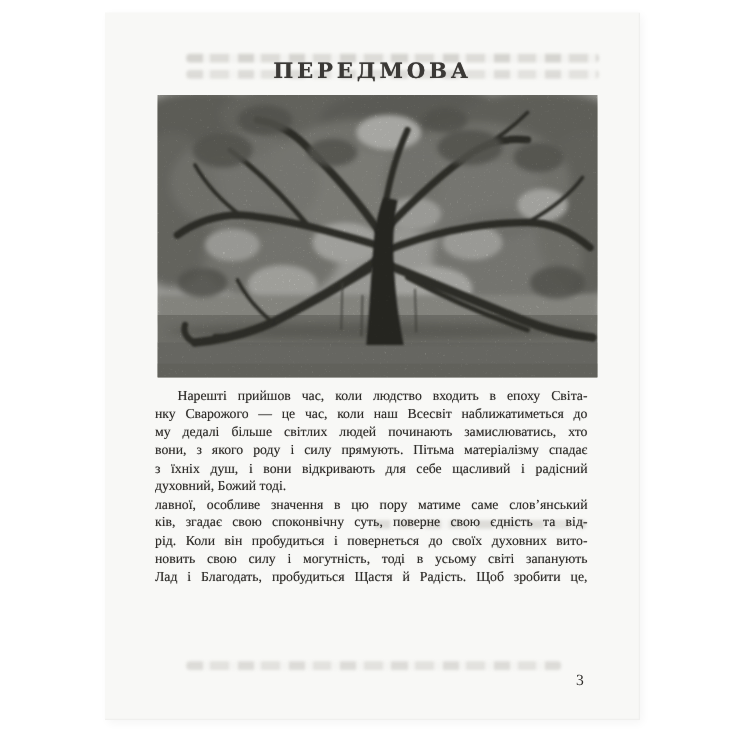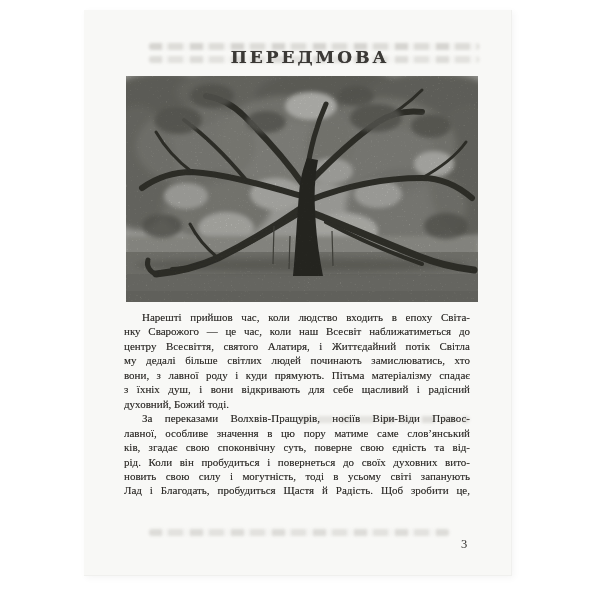--- a/index.html
+++ b/index.html
@@ -21,21 +21,21 @@
     position: absolute;
     left: 84px;
     top: 10px;
     width: 428px;
     height: 566px;
     background: #f8f8f6;
     box-shadow: 2px 2px 7px rgba(0,0,0,0.045), inset -1px -1px 0 rgba(0,0,0,0.03);
   }
   .heading {
     position: absolute;
-    left: 12px;
+    left: 0;
     top: 37px;
     width: 100%;
     margin: 0;
     text-align: center;
     font-family: "DejaVu Serif", serif;
     font-size: 17px;
     font-weight: 700;
     letter-spacing: 3px;
     color: #3b3936;
     text-shadow: 0 0 0.7px rgba(59,57,54,0.7);
@@ -201,26 +201,24 @@
           <ellipse cx="230" cy="20" rx="18" ry="10"></ellipse>
         </g>
 
         <rect x="0" y="0" width="352" height="226" filter="url(#grainf)" opacity="0.3"></rect>
       </g>
     </svg>
 
     <div class="textblock">
       <div class="line indent">Нарешті прийшов час, коли людство входить в епоху Світа-</div>
       <div class="line">нку Сварожого — це час, коли наш Всесвіт наближатиметься до</div>
-      <div class="line">центру Всесвіття, святого Алатиря, і Життєдайний потік Світла</div>
       <div class="line">му дедалі більше світлих людей починають замислюватись, хто</div>
-      <div class="line">вони, з лавної роду і куди прямують. Пітьма матеріалізму спадає</div>
+      <div class="line">вони, з якого роду і силу прямують. Пітьма матеріалізму спадає</div>
       <div class="line">з їхніх душ, і вони відкривають для себе щасливий і радісний</div>
       <div class="line endpara">духовний, Божий тоді.</div>
-      <div class="line indent">За переказами Волхвів-Пращурів, носіїв Віри-Віди Правос-</div>
       <div class="line">лавної, особливе значення в цю пору матиме саме слов’янський</div>
       <div class="line">ків, згадає свою споконвічну суть, поверне свою єдність та від-</div>
       <div class="line">рід. Коли він пробудиться і повернеться до своїх духовних вито-</div>
       <div class="line">новить свою силу і могутність, тоді в усьому світі запанують</div>
       <div class="line">Лад і Благодать, пробудиться Щастя й Радість. Щоб зробити це,</div>
     </div>
 
     <div class="pagenum">3</div>
   </div>
 </div>

